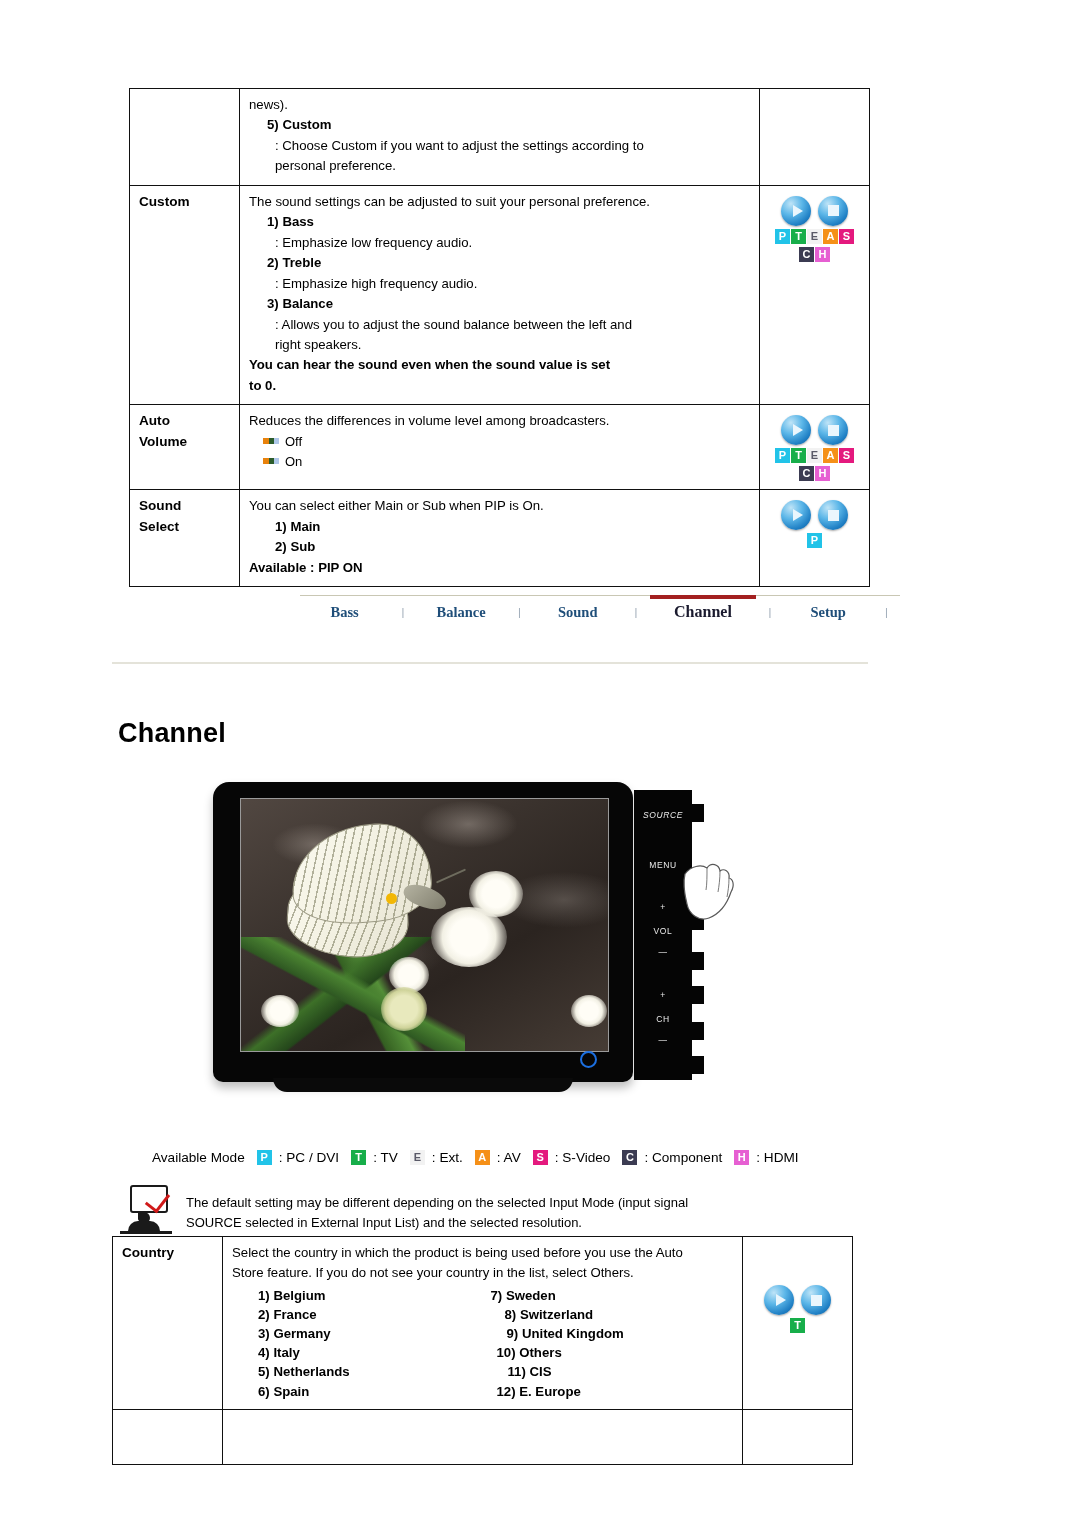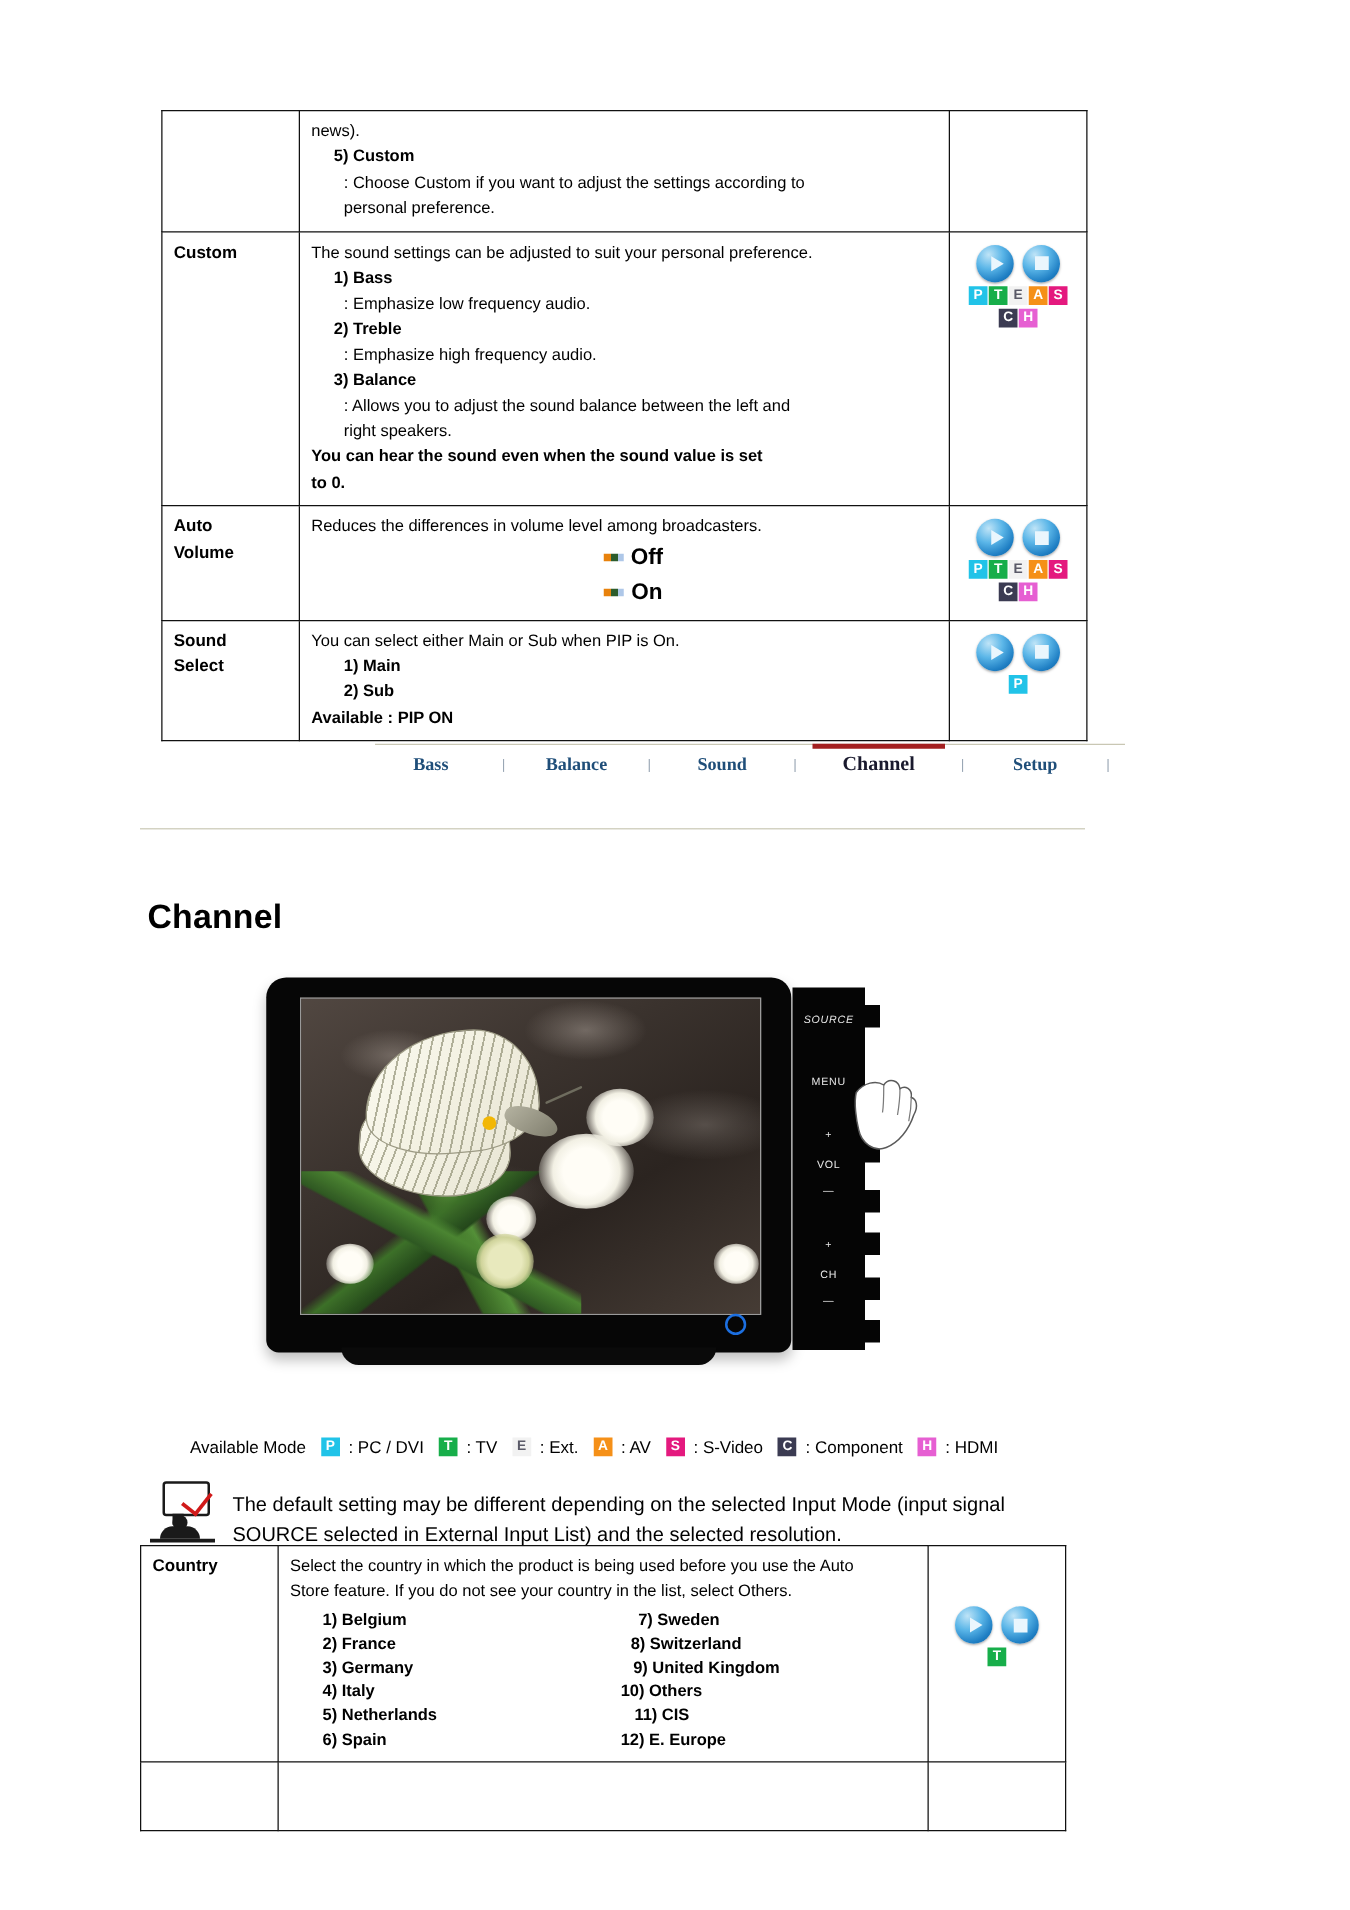--- a/index.html
+++ b/index.html
@@ -34,21 +34,21 @@
   .bold-note{font-weight:bold;margin-left:0px;font-size:13.2px;}
   .opt-line{font-weight:bold;margin-left:26px;font-size:13.2px;}
   .avail-line{font-weight:bold;font-size:13.2px;}
 
   
   .mc-bullet{
     display:inline-block;width:16px;height:6px;margin-right:6px;
     vertical-align:2px;
     background:linear-gradient(to right,#e8820c 0 36%, #2c5c2c 36% 70%, #aec7e8 70% 100%);
   }
-  .bullet-row{font-weight:bold;margin-left:14px;font-size:18px;text-align:center;}
+  .bullet-row{font-weight:normal;margin-left:14px;font-size:13px;}
 
   
   .icon-stack{display:flex;flex-direction:column;align-items:center;gap:3px;margin-top:4px;}
   .sphere-row{display:flex;gap:7px;}
   .sphere{
     width:30px;height:30px;border-radius:50%;
     background:radial-gradient(circle at 33% 26%, #bfe4f7 0%, #5bb6e8 38%, #1f7fc4 72%, #0d5b96 100%);
     position:relative;box-shadow:0 1px 2px rgba(0,0,0,.35);
   }
   .sphere .glyph{
@@ -197,21 +197,21 @@
   }
   .avail-mode .txt{margin:12px 4px;}
   .avail-mode .badge{margin:0 3px 0 8px;}
 
   
   .note{
     position:absolute;left:120px;top:1185px;width:740px;
     display:flex;align-items:flex-start;gap:14px;
   }
   .note-icon{width:52px;height:50px;position:relative;flex:0 0 52px;}
-  .note-text{font-size:16px;line-height:1.5;padding-top:8px;}
+  .note-text{font-size:13px;line-height:1.5;padding-top:8px;}
   .bubble{
     position:absolute;left:10px;top:0;width:34px;height:24px;
     border:2px solid #1a1a1a;border-radius:3px;background:#fff;
   }
   .bubble:after{
     content:"";position:absolute;left:6px;bottom:-9px;width:0;height:0;
     border-top:9px solid #1a1a1a;border-right:9px solid transparent;
   }
   .check{
     position:absolute;left:18px;top:2px;width:12px;height:19px;
@@ -502,21 +502,21 @@
           <div class="country-cols">
             <div class="cc">
               <div class="opt-line">1) Belgium</div>
               <div class="opt-line">2) France</div>
               <div class="opt-line">3) Germany</div>
               <div class="opt-line">4) Italy</div>
               <div class="opt-line">5) Netherlands</div>
               <div class="opt-line">6) Spain</div>
             </div>
             <div class="cc cc2">
-              <div class="opt-line" style="margin-left:28px">7) Sweden</div>
+              <div class="opt-line" style="margin-left:8px">7) Sweden</div>
               <div class="opt-line" style="margin-left:22px">8) Switzerland</div>
               <div class="opt-line" style="margin-left:24px">9) United Kingdom</div>
               <div class="opt-line" style="margin-left:14px">10) Others</div>
               <div class="opt-line" style="margin-left:25px">11) CIS</div>
               <div class="opt-line" style="margin-left:14px">12) E. Europe</div>
             </div>
           </div>
         </td>
         <td>
           <div class="icon-stack" style="margin-top:42px">

